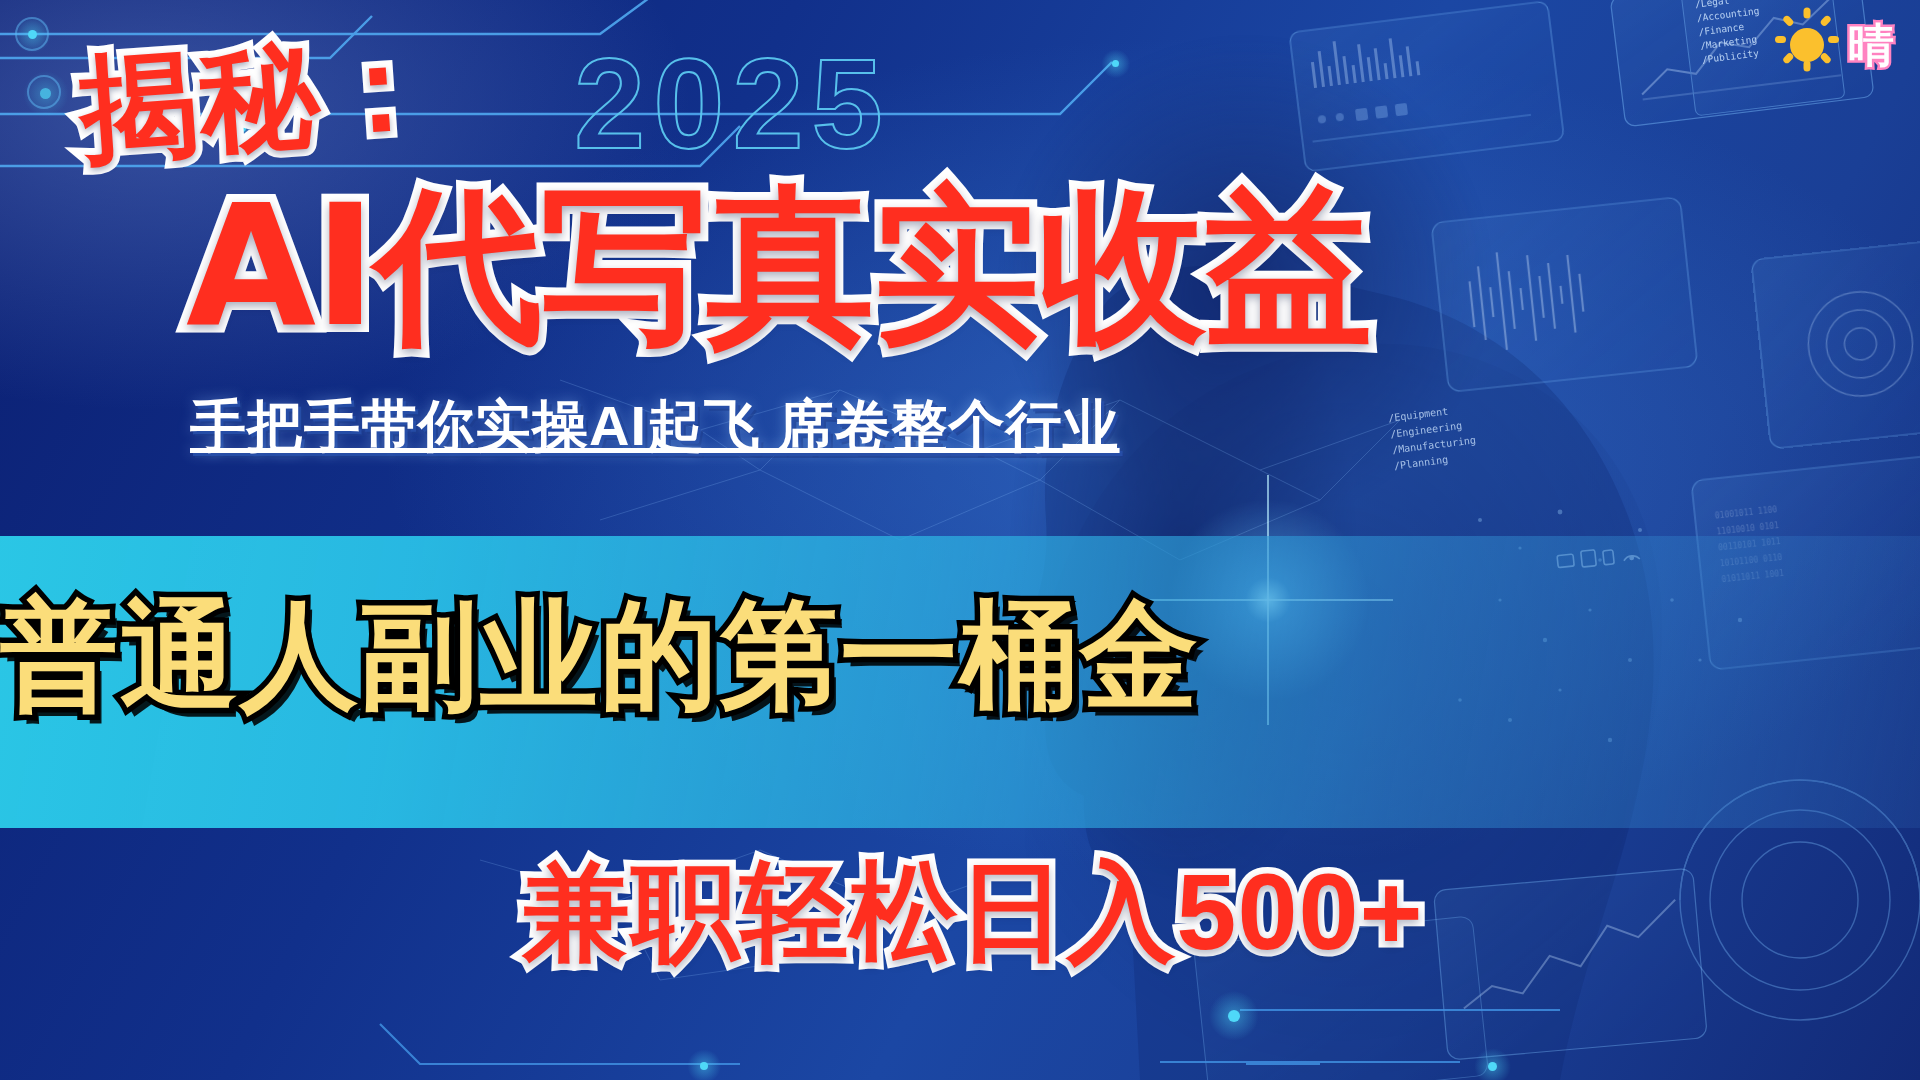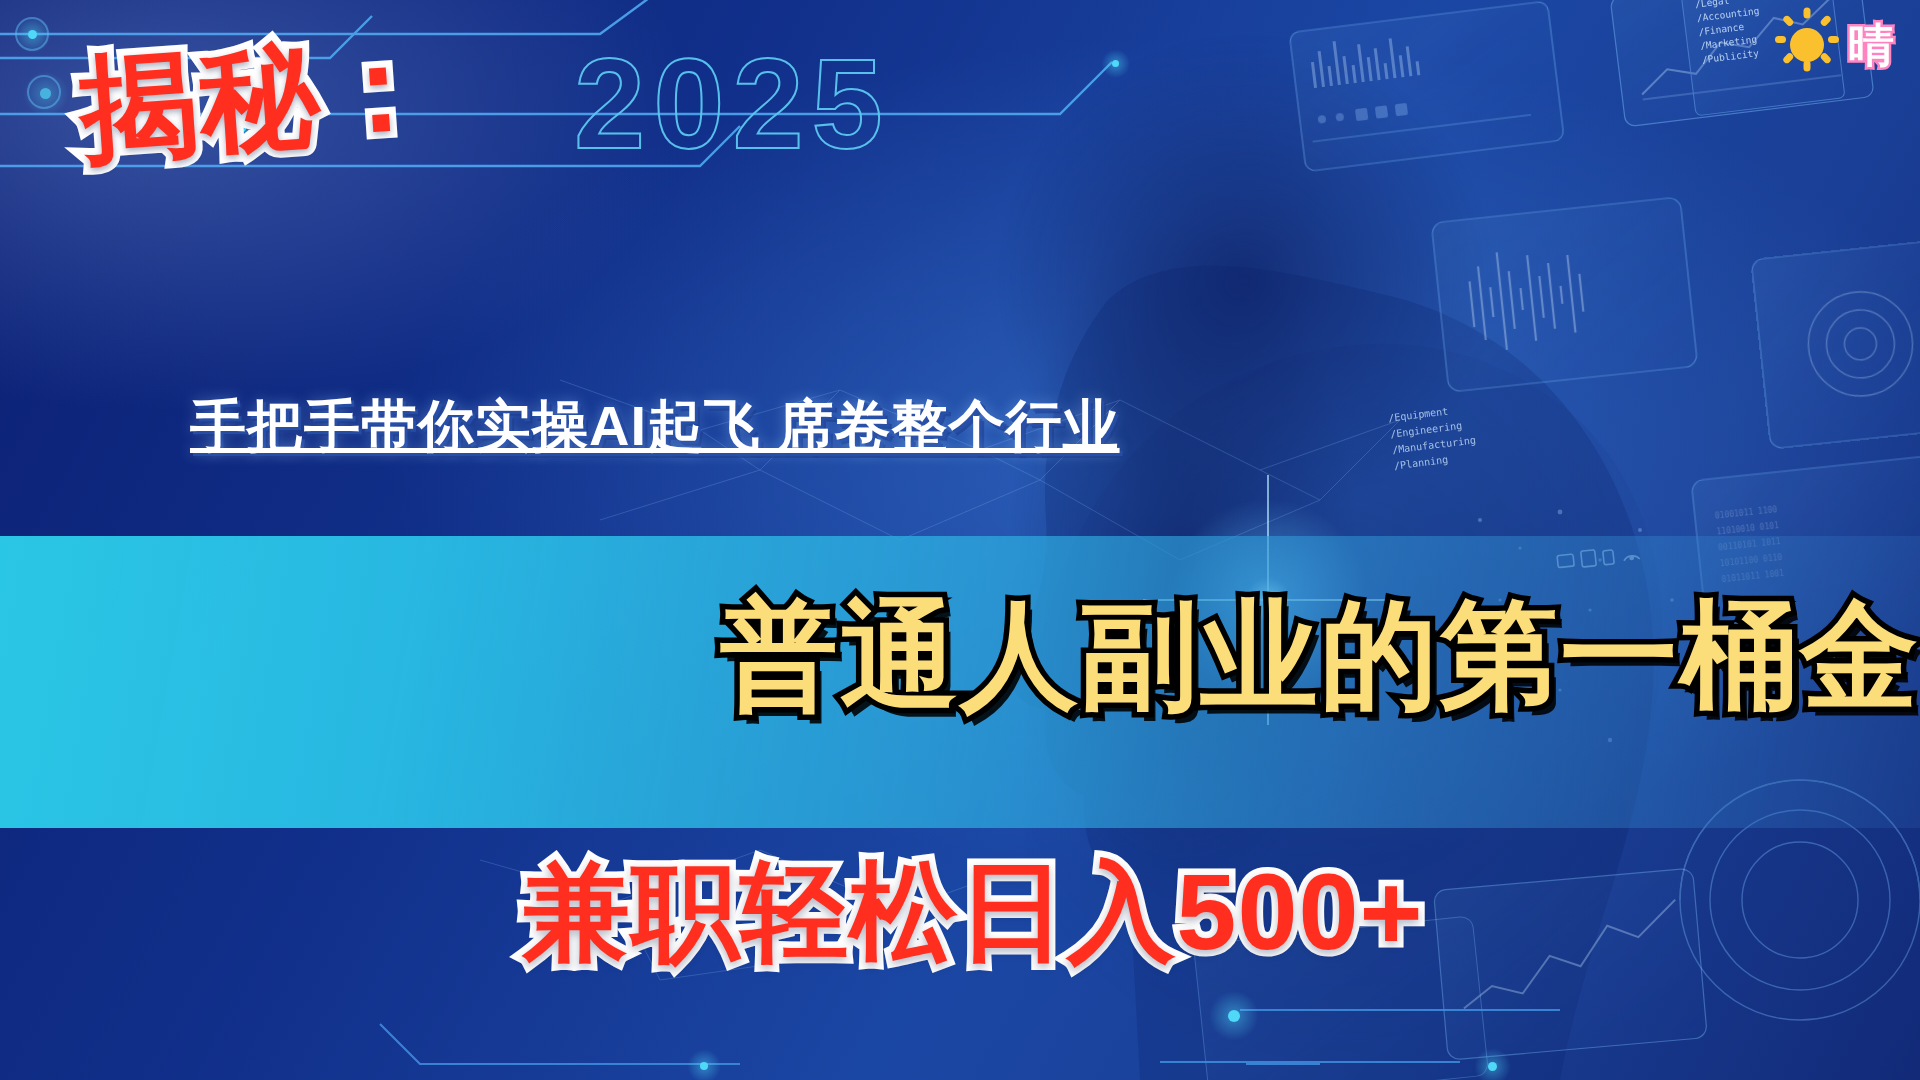--- a/index.html
+++ b/index.html
@@ -114,21 +114,21 @@
         rgba(45,208,235,.95) 0%,
         rgba(42,196,233,.92) 22%,
         rgba(44,170,222,.80) 48%,
         rgba(48,140,208,.55) 72%,
         rgba(52,120,198,.30) 92%,
         rgba(54,112,192,.16) 100%);
     clip-path:polygon(30px 0, 1980px 0, 1980px 292px, 0 292px);
   }
   .band-text{
     position:absolute;left:0;top:586px;width:1920px;z-index:30;
-    text-align:right;
+    text-align:left;
     font-size:118px;font-weight:bold;line-height:1.18;
     color:#FBDD7A;
     letter-spacing:2px;
     -webkit-text-stroke:11px #000000;
     paint-order:stroke fill;
     text-shadow:7px 9px 0 rgba(0,0,0,.88);
     white-space:nowrap;
   }
 
   
@@ -381,20 +381,21 @@
       <div class="ray" style="transform:translate(-50%,-50%) rotate(270deg) translateY(-32px);"></div>
       <div class="ray" style="transform:translate(-50%,-50%) rotate(315deg) translateY(-32px);"></div>
     </div>
     <div class="weather-label">晴</div>
   </div>
 
   <div class="year">2025</div>
 
   <div class="reveal">揭秘：</div>
 
+  <div class="headline">AI代写真实收益</div>
 
   <div class="subtitle">手把手带你实操AI起飞 席卷整个行业</div>
 
   <div class="band"></div>
   <div class="band-text">普通人副业的第一桶金</div>
 
   <div class="tagline">兼职轻松日入500+</div>
 
 </div>
 

